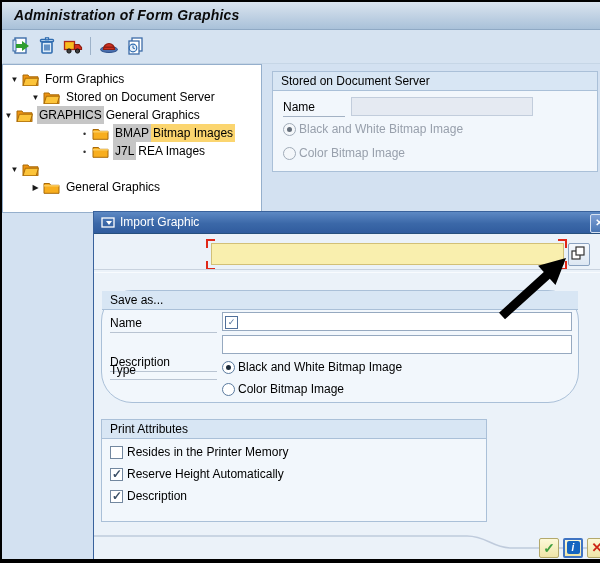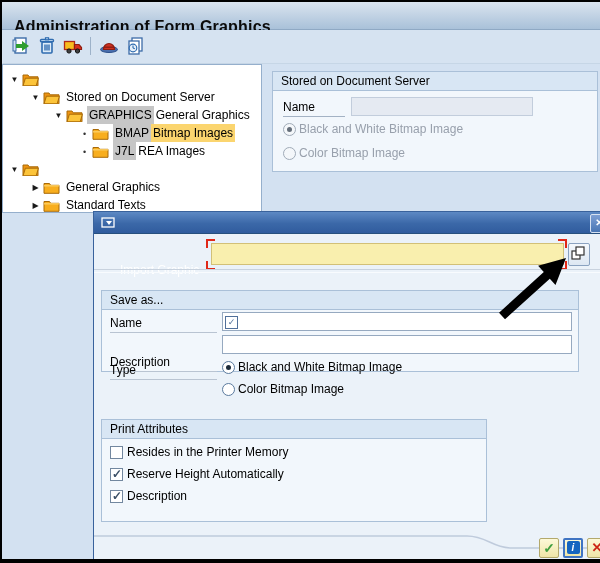--- a/index.html
+++ b/index.html
@@ -5,21 +5,21 @@
   html,body{margin:0;padding:0;background:#fff;}
   .screen{position:relative;width:600px;height:563px;background:#d3e1f1;overflow:hidden;
           font-family:"Liberation Sans",sans-serif;font-size:12px;color:#000;}
   .frame-top{position:absolute;left:0;top:0;width:600px;height:2px;background:#000;z-index:50;}
   .frame-left{position:absolute;left:0;top:0;width:2px;height:563px;background:#000;z-index:50;}
   .frame-bottom{position:absolute;left:0;top:559px;width:600px;height:4px;background:#000;z-index:50;}
 
   
   .titlebar{position:absolute;left:2px;top:2px;width:598px;height:27px;
             background:linear-gradient(#dae4ef,#a9c1d9);border-bottom:1px solid #8fa9c4;}
-  .apptitle{position:absolute;left:12px;top:16px;font-size:16px;font-weight:bold;color:#0a0a0a;
+  .apptitle{position:absolute;left:12px;top:5px;font-size:14px;font-weight:bold;font-style:italic;color:#0a0a0a;
             letter-spacing:.2px;}
 
   
   .toolbar{position:absolute;left:2px;top:30px;width:598px;height:33px;background:#d6e3f1;
            border-bottom:1px solid #c6d6e6;}
   .tbtn{position:absolute;top:5px;width:22px;height:22px;cursor:pointer;}
   .tsep{position:absolute;top:7px;left:88px;width:1px;height:18px;background:#9db2c9;}
 
   
   .treepanel{position:absolute;left:2px;top:64px;width:260px;height:149px;background:#fff;
@@ -27,55 +27,55 @@
   .trow{position:relative;height:18px;line-height:18px;white-space:nowrap;display:flex;align-items:center;cursor:default;}
   .twisty{display:inline-block;width:11px;text-align:center;color:#1a1a1a;flex:none;}
   .twisty.expanded::before{content:"▼";font-size:8px;}
   .twisty.collapsed::before{content:"▶";font-size:8px;}
   .twisty.leaf::before{content:"•";font-size:9px;color:#333;}
   .trow svg{flex:none;margin:0 4px 0 2px;}
   .tkey{background:#c6c6c6;padding:0 2px;}
   .tkey:empty{display:none;padding:0;margin:0;}
   .tlabel{padding:0 2px;}
   .tlabel.selected{background:#fbd56f;}
-  .ind0{padding-left:6px;} .ind1{padding-left:27px;} .ind2{padding-left:50px;} .ind3{padding-left:76px;}
+  .ind0{padding-left:6px;} .ind1{padding-left:27px;} .ind2{} .ind3{padding-left:76px;}
 
   
   .group{position:absolute;background:#f2f7fc;border:1px solid #aac0d8;box-sizing:border-box;}
   .ghead{height:18px;line-height:18px;background:#d8e6f4;border-bottom:1px solid #aac0d8;padding-left:8px;}
 
   
   .spanel{left:272px;top:71px;width:326px;height:101px;}
   .slabel{position:absolute;left:10px;top:28px;width:62px;height:16px;border-bottom:1px solid #a3b2c4;}
   .sfield{position:absolute;left:78px;top:25px;width:182px;height:19px;background:#e5eaf2;border:1px solid #c2cddc;box-sizing:border-box;}
   .dradio-row{position:absolute;left:10px;display:flex;align-items:center;color:#98a0ac;}
   .dcircle{width:13px;height:13px;border-radius:50%;border:1px solid #a0abb8;background:#f4f7fa;margin-right:3px;box-sizing:border-box;position:relative;flex:none;}
   .dcircle.selected::after{content:"";position:absolute;left:3px;top:3px;width:5px;height:5px;border-radius:50%;background:#646e7a;}
 
   
   .dialog{position:absolute;left:93px;top:211px;width:507px;height:347px;background:#ebf2f9;
           border:1px solid #39629c;box-sizing:content-box;overflow:hidden;z-index:10;}
   .dtitle{position:absolute;left:0;top:0;width:100%;height:21px;
           background:linear-gradient(#5d89c4 0%,#3b68a8 55%,#305c9e 100%);
           border-bottom:1px solid #27507e;color:#fff;}
-  .dtitle-text{position:absolute;left:26px;top:3px;font-size:12px;margin-top:48px;}
+  .dtitle-text{position:absolute;left:26px;top:3px;font-size:12px;}
   .dicon{position:absolute;left:7px;top:4px;}
   .dclose{position:absolute;left:496px;top:2px;width:17px;height:17px;background:linear-gradient(#7d9fd4,#4a76b4);
           border:1px solid #d7e2f2;border-radius:2px;color:#fff;font-size:10px;font-weight:bold;
           text-align:center;line-height:15px;cursor:pointer;}
 
   .fn-label{position:absolute;left:8px;top:36px;width:109px;height:16px;border-bottom:1px solid #aab6c4;}
   .fn-field{position:absolute;left:117px;top:31px;width:353px;height:22px;background:#f9efae;
             border:1px solid #d2c077;box-sizing:border-box;font-family:"Liberation Sans",sans-serif;font-size:12px;padding:0 3px;outline:none;}
   .browse{position:absolute;left:474px;top:31px;width:20px;height:21px;background:linear-gradient(#f4f8fc,#dde7f2);
           border:1px solid #8aa2c0;border-radius:2px;cursor:pointer;}
   .rb{position:absolute;width:7px;height:7px;border:0 solid #e02818;}
   .hrule{position:absolute;left:0;top:57px;width:100%;height:2px;border-top:1px solid #c8d2de;border-bottom:1px solid #f8fbfe;}
 
-  .g-save{left:7px;top:78px;width:478px;height:82px;}
+  .g-save{left:7px;top:78px;width:478px;height:113px;border-radius:31px;}
   .g-print{left:7px;top:207px;width:386px;height:103px;}
   .flabel{position:absolute;left:8px;width:107px;height:16px;border-bottom:1px solid #b9c4d2;}
   .finput{position:absolute;left:120px;width:350px;height:19px;background:#fff;border:1px solid #96a9c0;
           box-sizing:border-box;font-family:"Liberation Sans",sans-serif;font-size:12px;padding:0 2px;outline:none;}
   .reqmark{position:absolute;left:123px;width:11px;height:11px;border:1px solid #51709a;background:#fff;
            color:#51709a;font-size:9px;line-height:10px;text-align:center;}
   .radio-row{position:absolute;left:120px;display:flex;align-items:center;color:#000;cursor:pointer;}
   .rcircle{width:13px;height:13px;border-radius:50%;border:1px solid #5a7a9e;background:#fff;margin-right:3px;
            box-sizing:border-box;position:relative;flex:none;}
   .rcircle.selected::after{content:"";position:absolute;left:3px;top:3px;width:5px;height:5px;border-radius:50%;background:#1c2b3a;}
@@ -165,20 +165,21 @@
 
   <div class="treepanel">
 
     <div class="trow ind0">
       <span class="twisty expanded"></span>
       <svg width="17" height="13" viewBox="0 0 17 13">
           <path d="M1 2 h5 l1.2 1.8 H16 v9 H1 z" fill="#ef9412" stroke="#a86a08"></path>
           <path d="M3.4 5.2 h13 l-2.2 7.6 H1 z" fill="#fcc43a" stroke="#a86a08"></path>
         </svg>
 
+      <span class="tlabel">Form Graphics</span>
     </div>
 
     <div class="trow ind1">
       <span class="twisty expanded"></span>
       <svg width="17" height="13" viewBox="0 0 17 13">
           <path d="M1 2 h5 l1.2 1.8 H16 v9 H1 z" fill="#ef9412" stroke="#a86a08"></path>
           <path d="M3.4 5.2 h13 l-2.2 7.6 H1 z" fill="#fcc43a" stroke="#a86a08"></path>
         </svg>
 
       <span class="tlabel">Stored on Document Server</span>
@@ -226,29 +227,20 @@
     <div class="trow ind1">
       <span class="twisty collapsed"></span>
       <svg width="17" height="13" viewBox="0 0 17 13">
           <path d="M1 2.5 h5.5 l1.2 1.8 H16 v8 H1 z" fill="#f8ae1e" stroke="#a86a08"></path>
           <path d="M1 4.8 h15" stroke="#fccf62" stroke-width="1.4"></path>
         </svg>
 
       <span class="tlabel">General Graphics</span>
     </div>
 
-    <div class="trow ind1">
-      <span class="twisty collapsed"></span>
-      <svg width="17" height="13" viewBox="0 0 17 13">
-          <path d="M1 2.5 h5.5 l1.2 1.8 H16 v8 H1 z" fill="#f8ae1e" stroke="#a86a08"></path>
-          <path d="M1 4.8 h15" stroke="#fccf62" stroke-width="1.4"></path>
-        </svg>
-
-      <span class="tlabel">Standard Texts</span>
-    </div>
   </div>
 
   <div class="group spanel">
     <div class="ghead">Stored on Document Server</div>
     <div class="slabel">Name</div>
     <div class="sfield"></div>
     <div class="dradio-row" style="top:50px">
       <span class="dcircle selected"></span>
       <span>Black and White Bitmap Image</span>
     </div>

